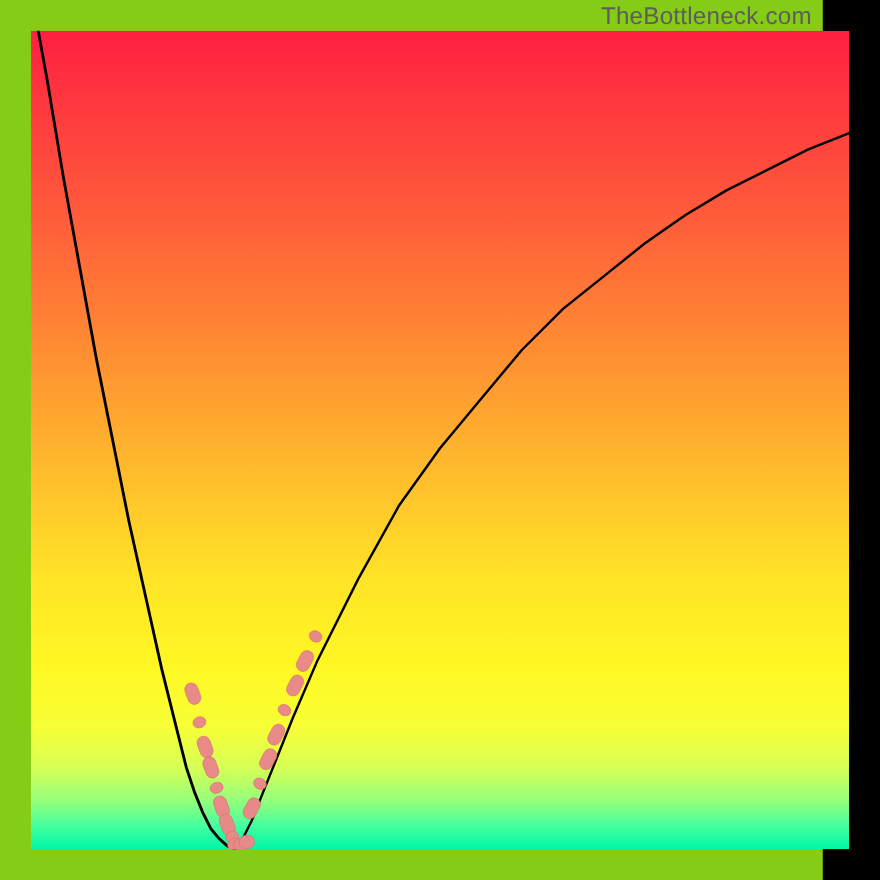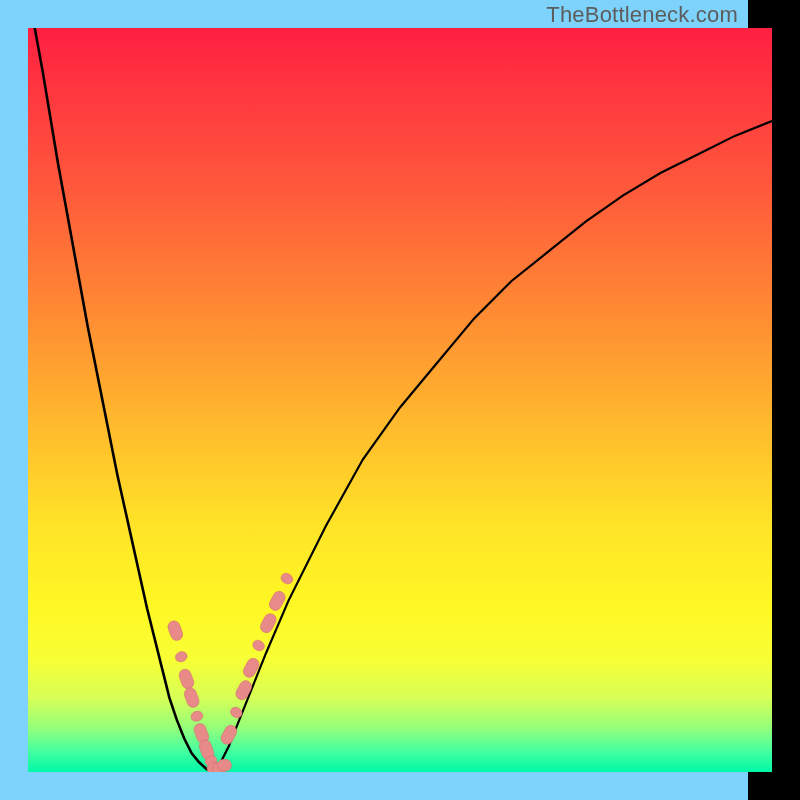--- a/index.html
+++ b/index.html
@@ -8,21 +8,21 @@
     width: 800px;
     height: 800px;
     overflow: hidden;
     font-family: Arial, Helvetica, sans-serif;
     background: #000;
   }
   .frame {
     position: relative;
     width: 748px;
     height: 800px;
-    background: #7dd3fc;
+    background: #84cc16;
   }
   .plot-area {
     position: absolute;
     left: 28px;
     top: 28px;
     width: 744px;
     height: 744px;
     overflow: hidden;
   }
   .gradient-bg {

